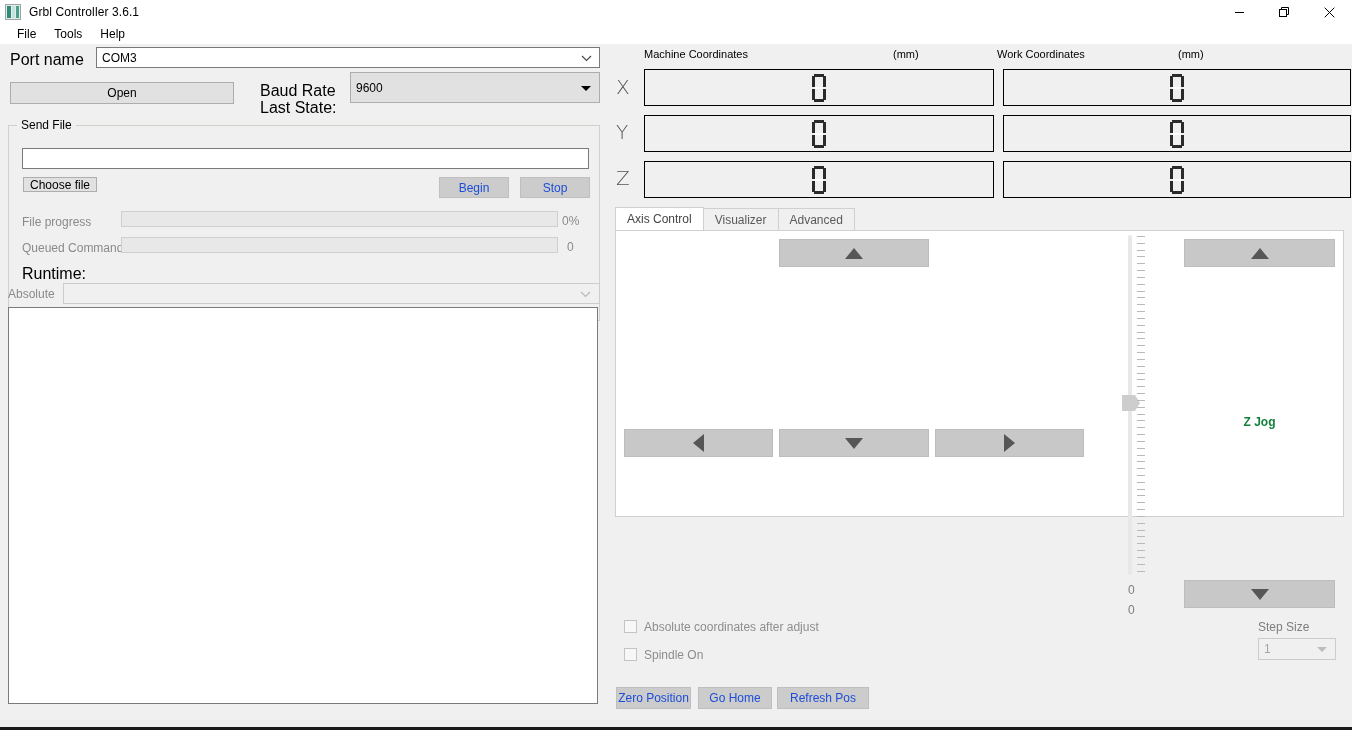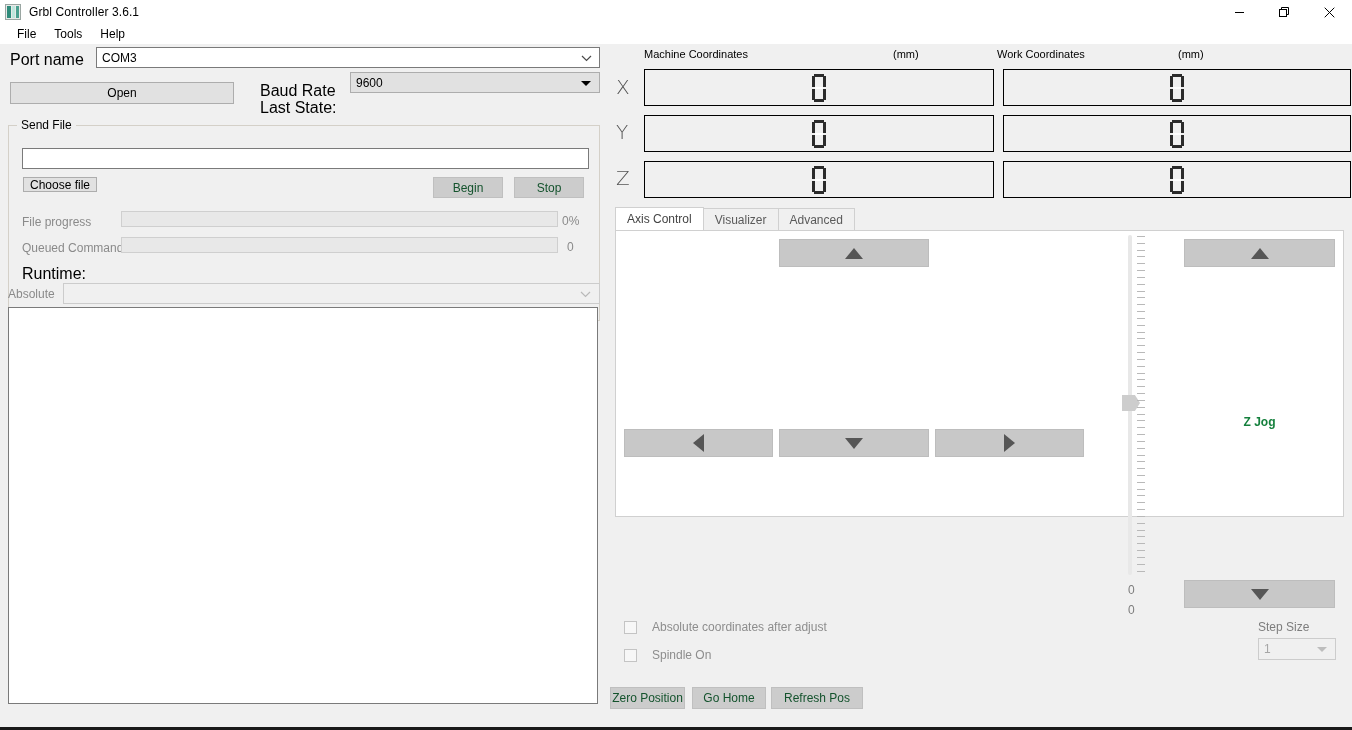--- a/index.html
+++ b/index.html
@@ -93,21 +93,21 @@
   }
   .combo-white .chev {
     position: absolute; right: 7px; top: 50%;
     transform: translateY(-50%);
   }
 
   
   .combo-classic {
     background: #e1e1e1;
     border: 1px solid #adadad;
-    height: 21px;
+    height: 31px;
     display: flex;
     align-items: center;
     padding-left: 5px;
     font-size: 12px;
     color: #000;
     position: relative;
   }
   .combo-classic .tri {
     position: absolute; right: 8px; top: 50%;
     margin-top: -2px;
@@ -136,21 +136,22 @@
     font-size: 12px;
     color: #000;
     display: flex;
     align-items: center;
     justify-content: center;
     height: 23px;
   }
   .btn-disabled {
     background: #cccccc;
     border: 1px solid #bfbfbf;
-    color: #14532d;
+    color: #1d4ed8;
+    margin-left: 6px;
   }
 
   .textbox {
     background: #ffffff;
     border: 1px solid #7a7a7a;
     height: 20px;
   }
 
   .groupbox {
     border: 1px solid #d4d0c8;
@@ -275,21 +276,21 @@
   }
   #ztickscale {
     position: absolute; left: 1137px; top: 236px;
     width: 10px; height: 336px;
     display: flex; flex-direction: column; justify-content: space-between;
   }
   #ztickscale i { display:block; height:1px; background:#b9b9b9; width:8px; }
 
   .chk {
     position: absolute;
-    display: flex; align-items: center; gap: 8px;
+    display: flex; 
   }
   .chk .box {
     width: 13px; height: 13px;
     border: 1px solid #c4c4c4;
     background: #f7f7f7;
     margin-right: 7px;
   }
   .chk .ctext { font-size: 12px; color: #8d8d8d; }
 
   #statusline {

